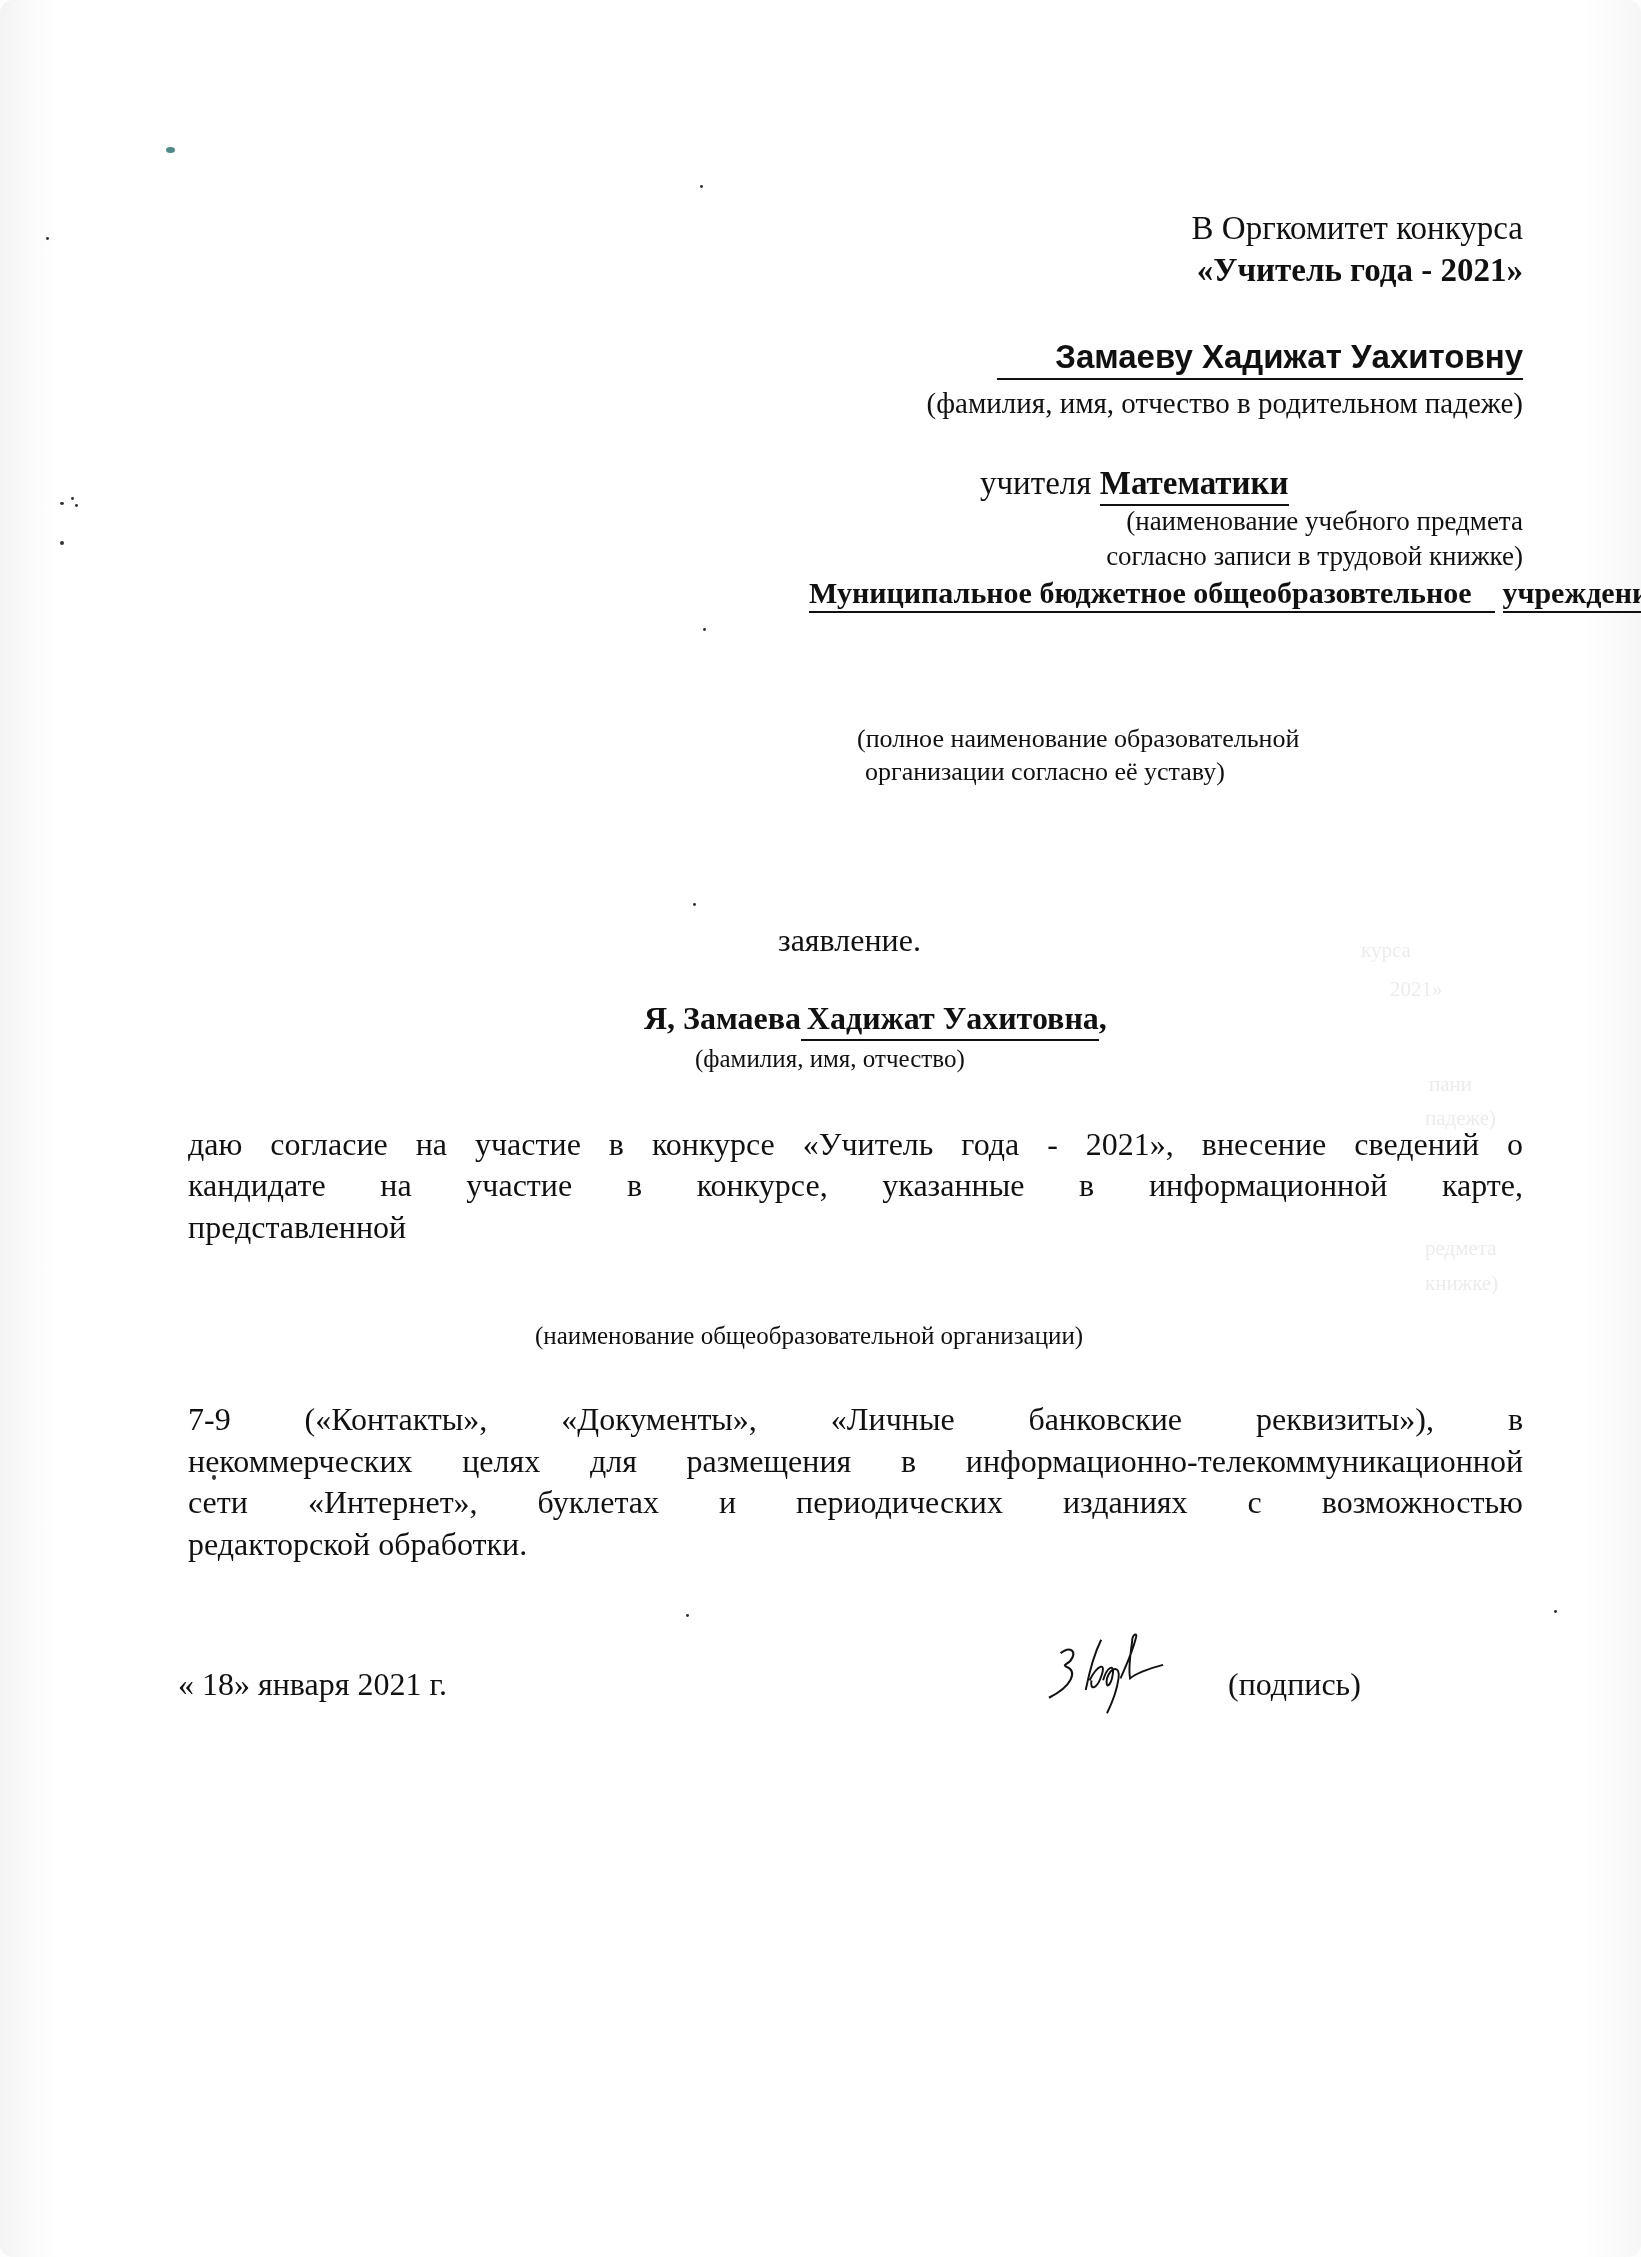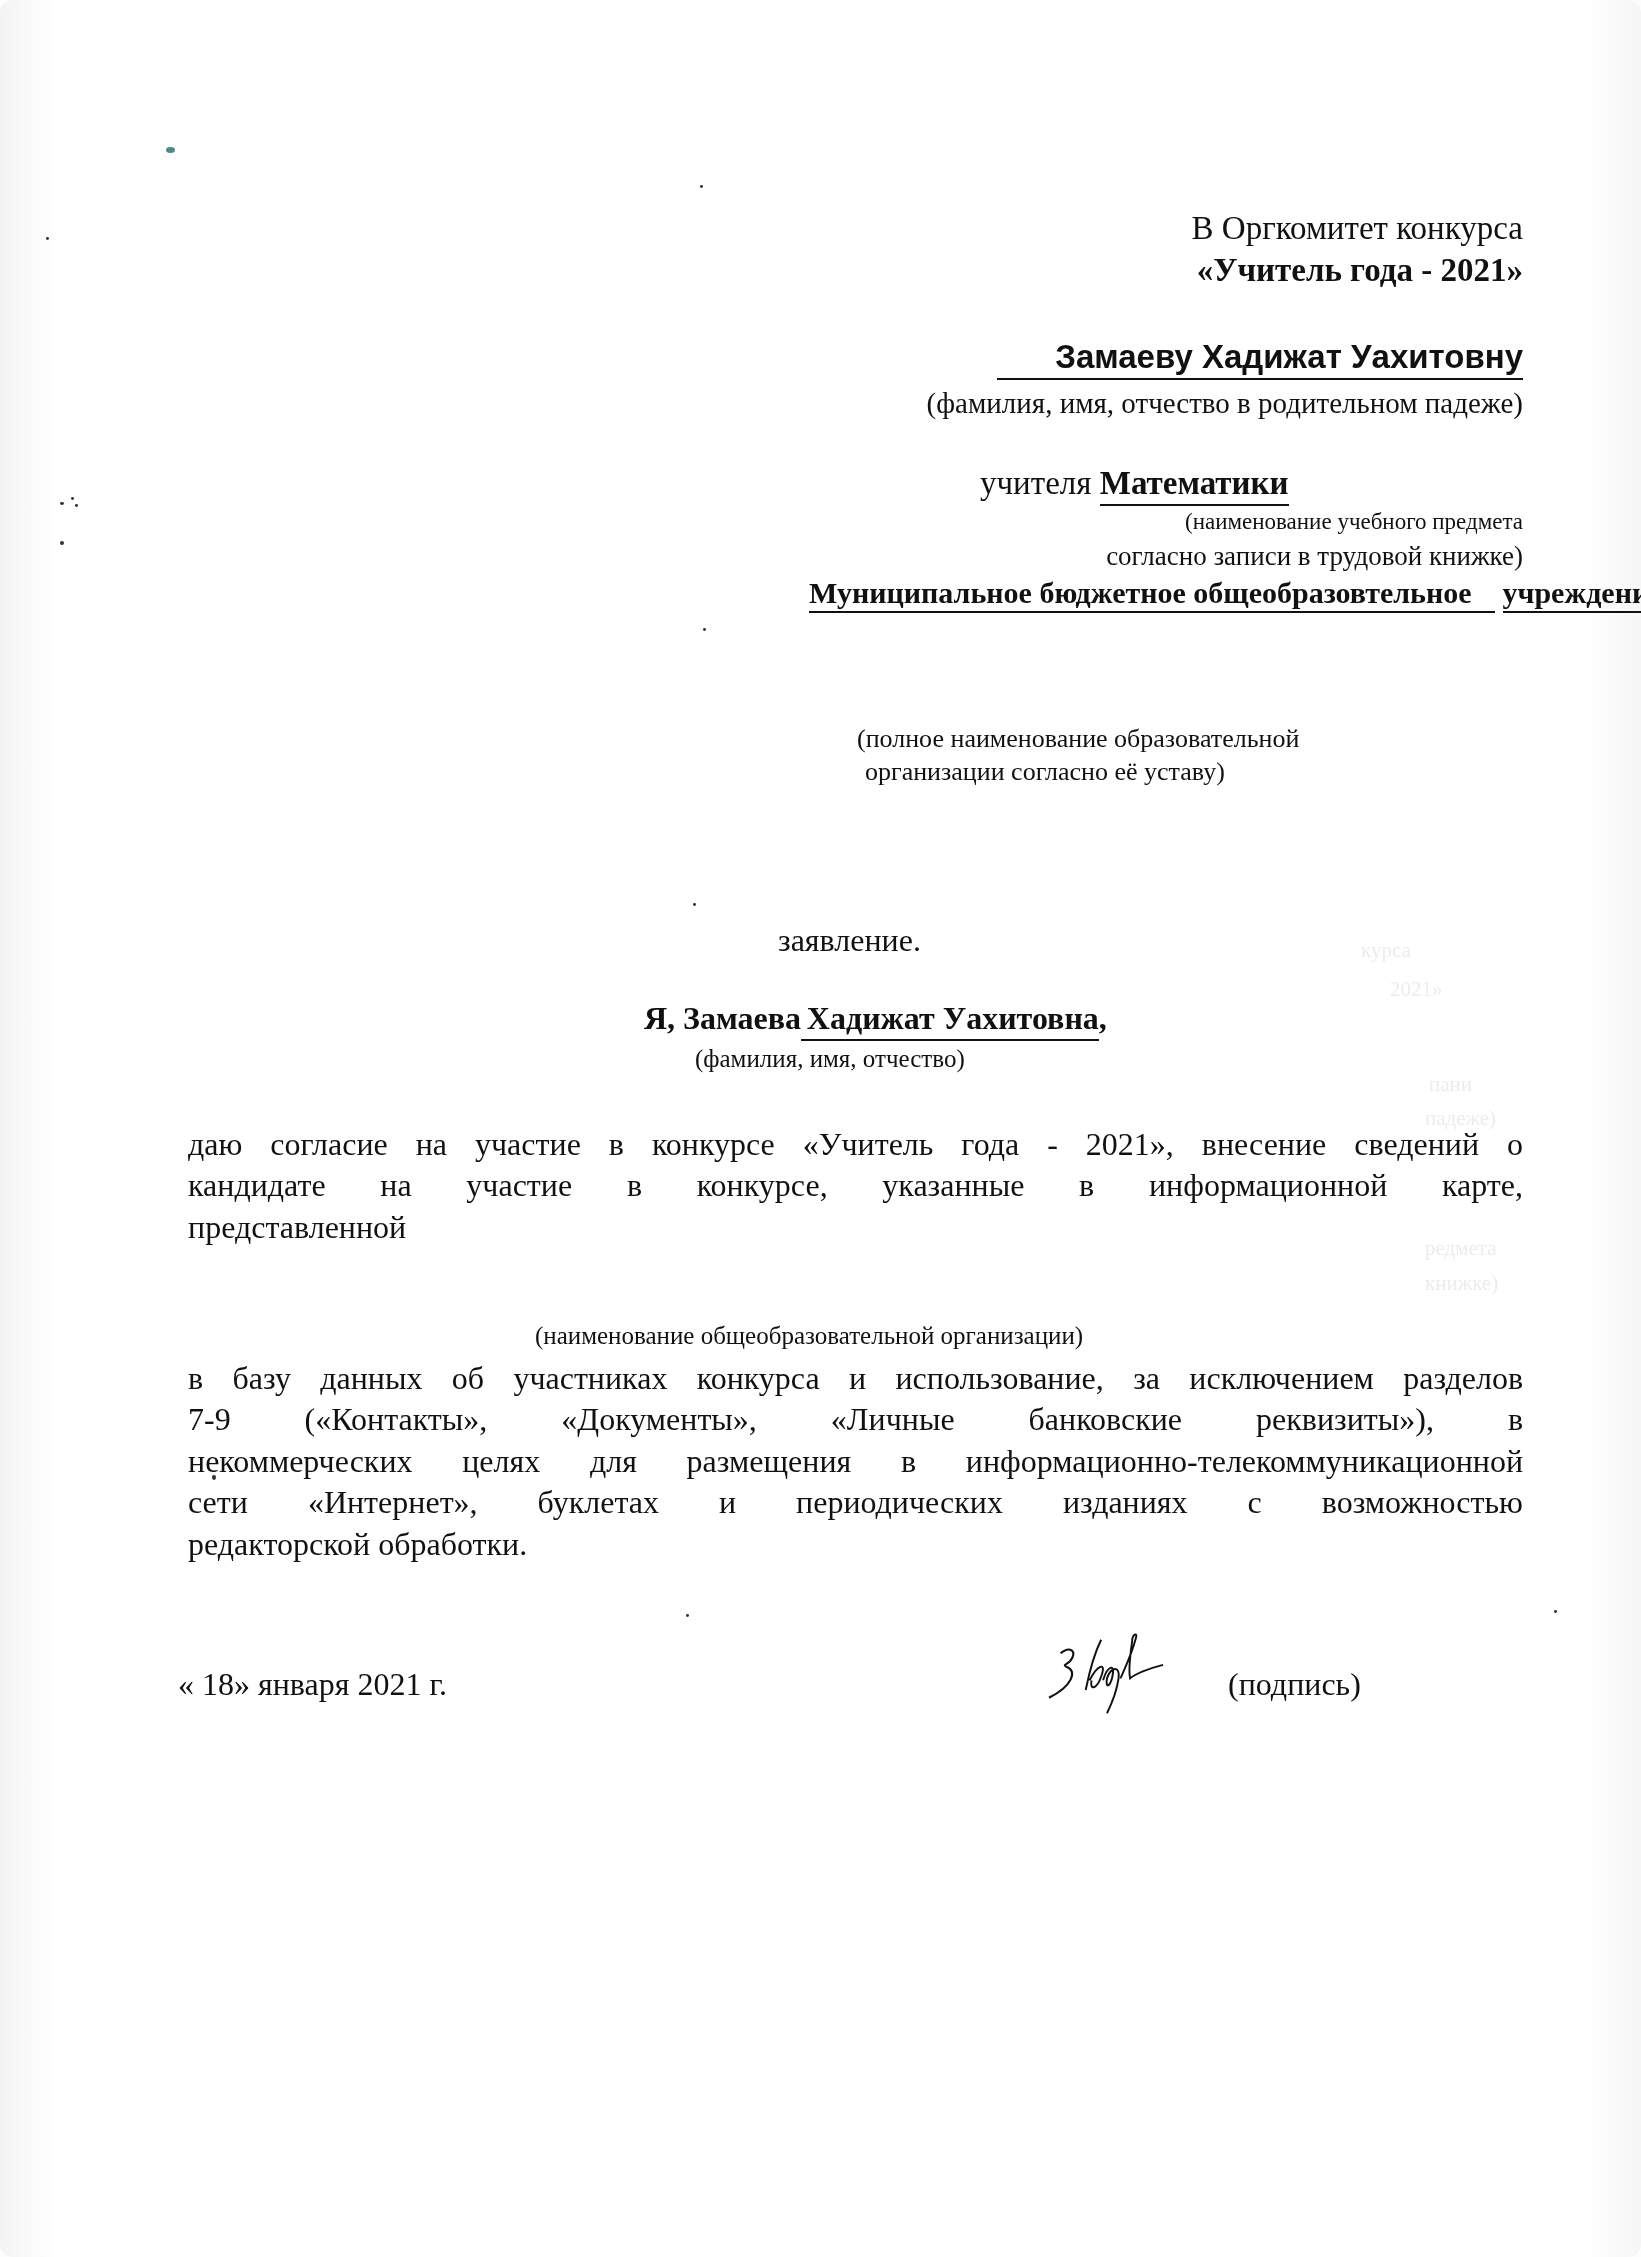--- a/index.html
+++ b/index.html
@@ -34,21 +34,21 @@
 
   <div class="abs hdr r bold" style="right:118px; top:336px; font-family:'Liberation Sans Narrow','Liberation Sans',sans-serif; font-stretch:condensed;">
     <span class="uline" style="padding-left:58px;"><span>Замаеву Хадижат Уахитовну</span></span>
   </div>
   <div class="abs hdr r" style="right:118px; top:382px; font-size:29px;">(фамилия, имя, отчество в родительном падеже)</div>
 
   <div class="abs hdr" style="left:980px; top:462px;">
     <span>учителя</span>
     <span class="bold uline">Математики</span>
   </div>
-  <div class="abs hdr r" style="right:118px; top:504px; font-size:23px; line-height:35px;">(наименование учебного предмета</div>
+  <div class="abs hdr r" style="right:118px; top:504px; font-size:27px; line-height:35px;">(наименование учебного предмета</div>
   <div class="abs hdr r" style="right:118px; top:539px; font-size:27px; line-height:35px;">согласно записи в трудовой книжке)</div>
 
   <div class="abs bold" style="left:809px; top:574px; font-size:30px; line-height:37px;">
     <div class="uline" style="width:686px;">Муниципальное бюджетное общеобразовтельное</div>
     <div class="uline" style="width:707px;">учреждение «Средняя общеобразовательная</div>
     
     
   </div>
   <div class="abs" style="left:857px; top:722px; font-size:26px; line-height:33px;">(полное наименование образовательной</div>
   <div class="abs" style="left:865px; top:755px; font-size:26px; line-height:33px;">организации согласно её уставу)</div>
@@ -59,21 +59,20 @@
     <span>Я, Замаева</span><span class="uline" style="padding-left:5.8px;">Хадижат Уахитовна</span><span>,</span>
   </div>
   <div class="abs" style="left:695px; top:1043px; font-size:25px; line-height:31px;">(фамилия, имя, отчество)</div>
 
   <div class="abs body just" style="left:188px; top:1123px; width:1335px; white-space:normal;">даю согласие на участие в конкурсе «Учитель года - 2021», внесение сведений о</div>
   <div class="abs body just" style="left:188px; top:1164px; width:1335px; white-space:normal;">кандидате на участие в конкурсе, указанные в информационной карте,</div>
   <div class="abs body" style="left:188px; top:1206px;">представленной</div>
 
   <div class="abs" style="left:535px; top:1294px; font-size:25px; line-height:31px;margin-top:26px;">(наименование общеобразовательной организации)</div>
 
-  <div class="abs body just" style="left:188px; top:1357px; width:1335px; white-space:normal;">в базу данных об участниках конкурса и использование, за исключением разделов</div>
   <div class="abs body just" style="left:188px; top:1398px; width:1335px; white-space:normal;">7-9 («Контакты», «Документы», «Личные банковские реквизиты»), в</div>
   <div class="abs body just" style="left:188px; top:1440px; width:1335px; white-space:normal;">некоммерческих целях для размещения в информационно-телекоммуникационной</div>
   <div class="abs body just" style="left:188px; top:1481px; width:1335px; white-space:normal;">сети «Интернет», буклетах и периодических изданиях с возможностью</div>
   <div class="abs body" style="left:188px; top:1523px;">редакторской обработки.</div>
 
   <div class="abs body" style="left:178px; top:1663px;">« 18» января  2021 г.</div>
 
   <svg class="abs" style="left:1043px; top:1632px;" width="126" height="87" viewBox="0 0 130 90">
     <path d="M18 22 C28 14 36 20 28 30 C24 34 20 34 24 36 C36 40 30 56 6 68" fill="none" stroke="#111" stroke-width="2.2"></path>
     <path d="M44 60 C48 40 54 20 60 8 M48 50 C56 34 66 30 60 46 C56 58 48 62 50 50" fill="none" stroke="#111" stroke-width="2"></path>

